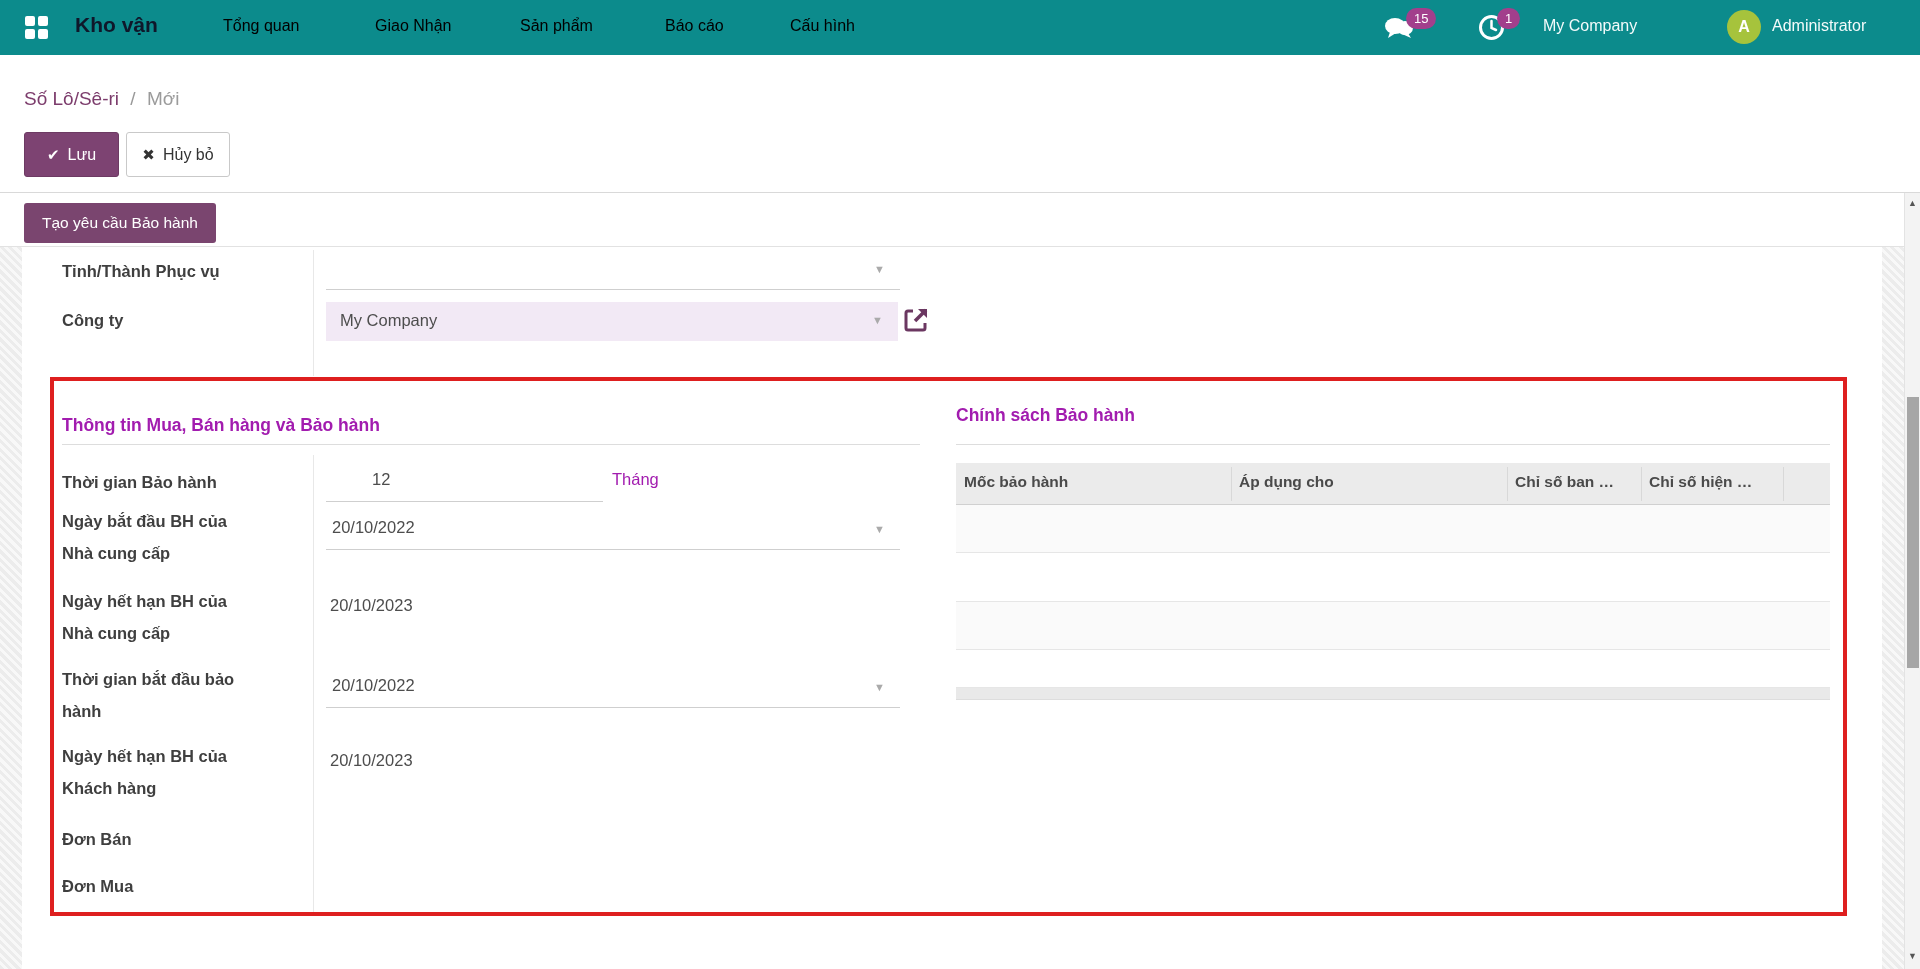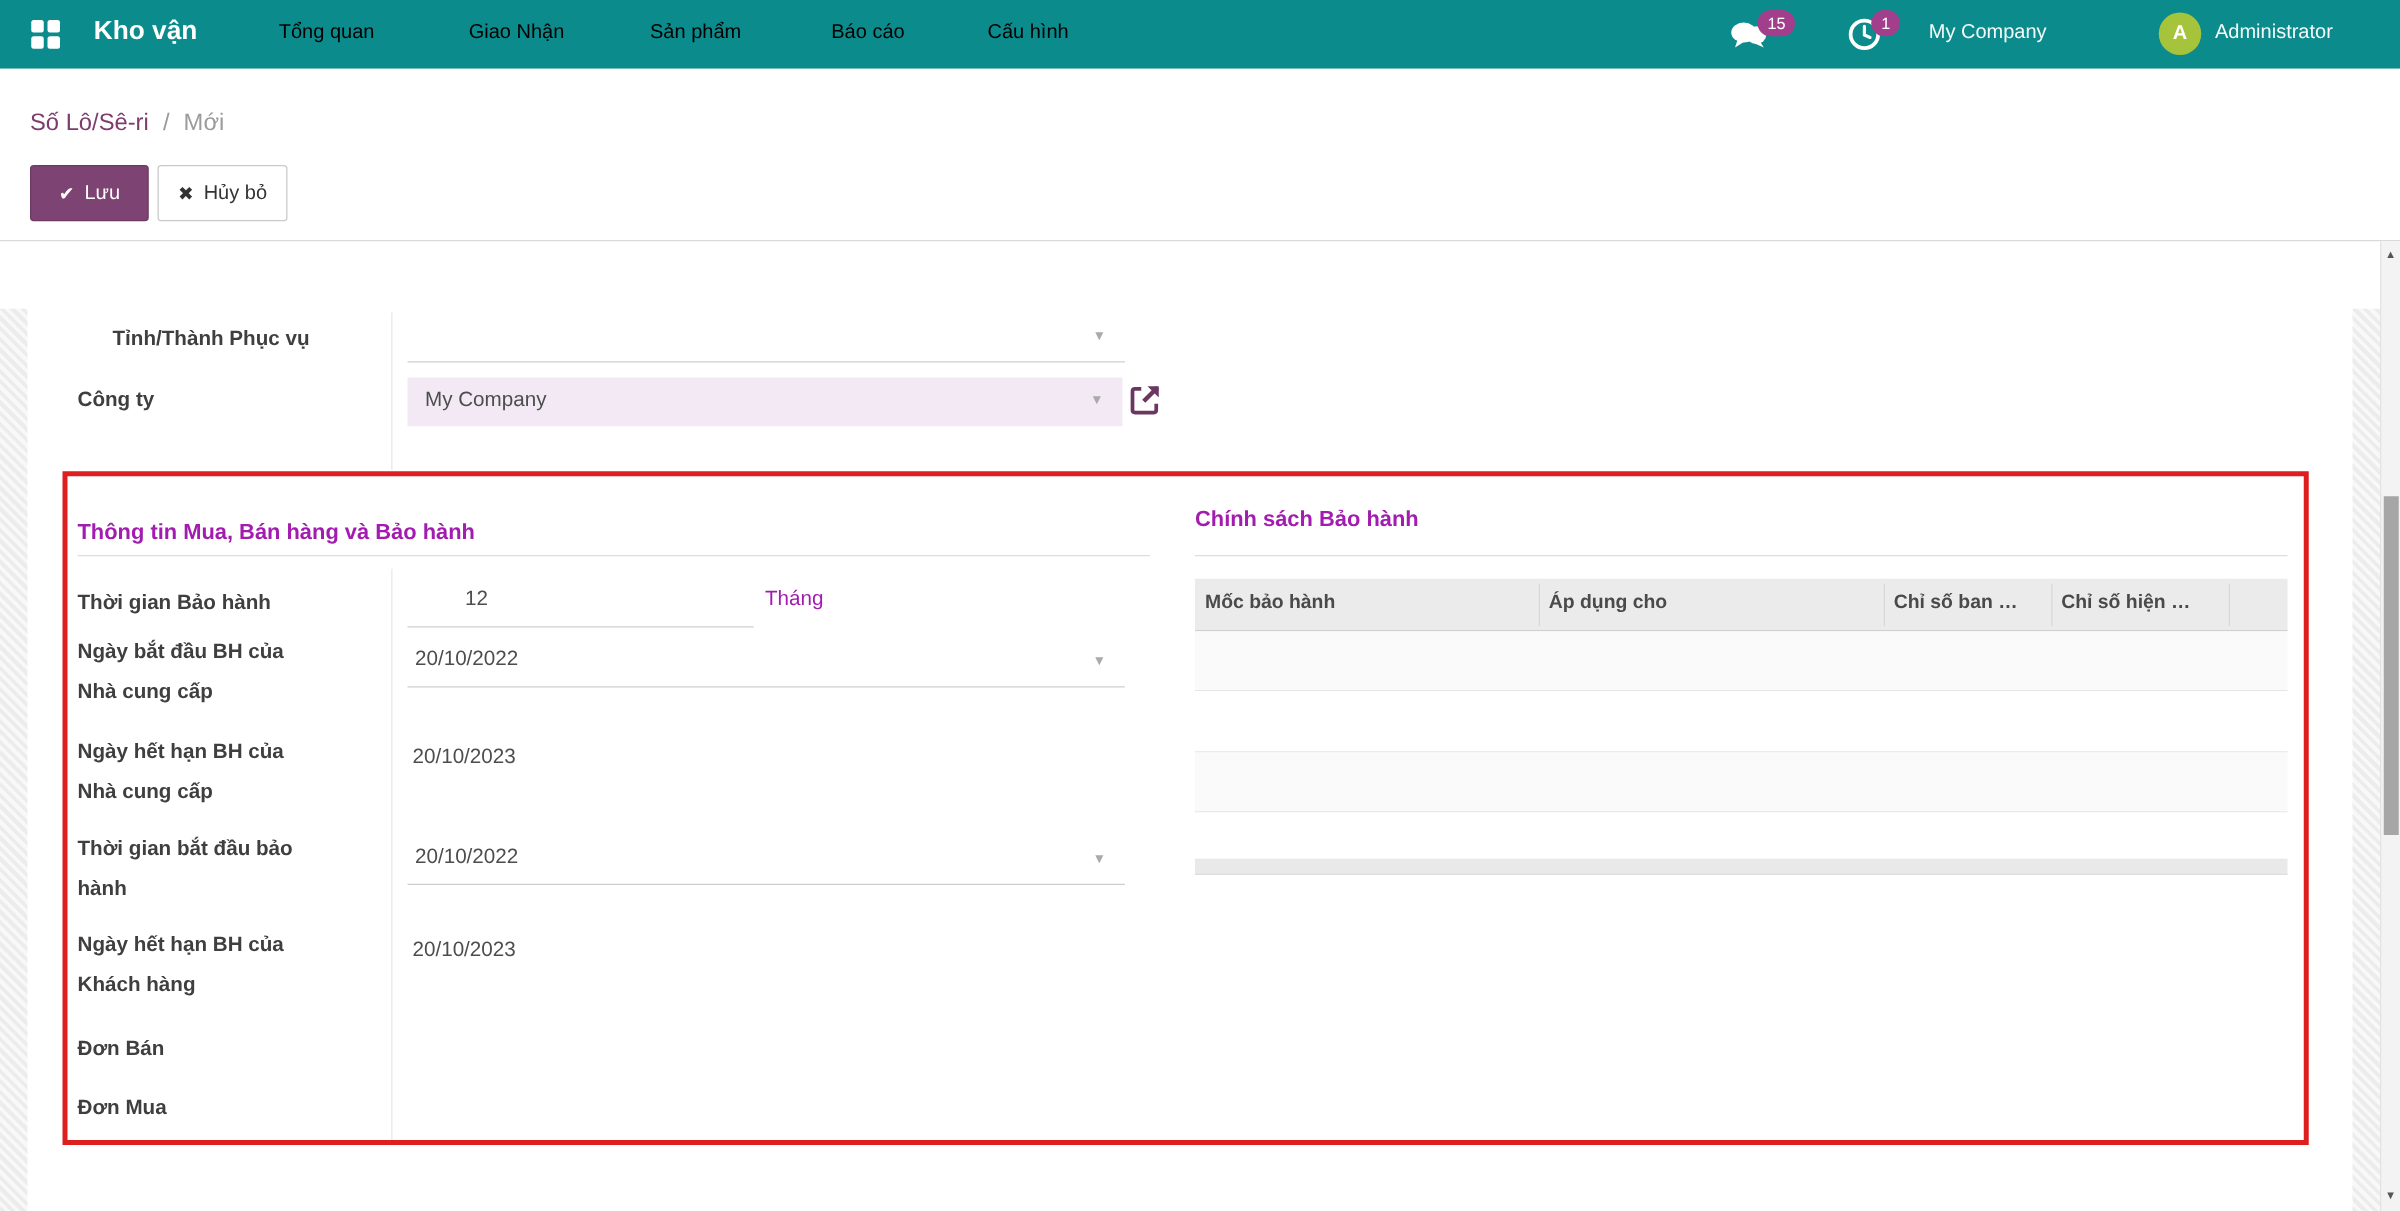--- a/index.html
+++ b/index.html
@@ -7,21 +7,21 @@
   .screen {
     position:relative; width:1920px; height:969px; overflow:hidden;
     font-family:"Liberation Sans", sans-serif; background:#fff; color:#333;
   }
 
   
   .nav { position:absolute; left:0; top:0; width:1920px; height:55px; background:#0c8b8c; }
   .apps-grid { position:absolute; left:25px; top:16px; width:23px; height:23px;
     display:grid; grid-template-columns:10px 10px; grid-template-rows:10px 10px; gap:3px; cursor:pointer; }
   .apps-grid span { background:#fff; border-radius:2px; }
-  .brand { position:absolute; left:75px; top:13px; font-size:21px; font-weight:700; color:#ffffff; cursor:pointer; }
+  .brand { position:absolute; left:75px; top:13px; font-size:21px; font-weight:700; color:#0f172a; cursor:pointer; }
   .nav-item { position:absolute; top:17px; font-size:16px; color:#000000; cursor:pointer; white-space:nowrap; }
   .nav-right-text { position:absolute; top:17px; font-size:16px; color:#f4fbfb; cursor:pointer; white-space:nowrap; }
   .badge-pill { position:absolute; top:8px; background:#a23f8c; color:#fff; font-size:13px;
     border-radius:11px; padding:2px 8px; line-height:17px; }
   .avatar { position:absolute; left:1727px; top:10px; width:34px; height:34px; border-radius:50%;
     background:#a6c33c; color:#fff; font-size:16px; font-weight:700; text-align:center; line-height:34px; cursor:pointer; }
   .icon-chat { position:absolute; left:1384px; top:16px; width:30px; height:24px; cursor:pointer; }
   .icon-clock { position:absolute; left:1478px; top:14px; width:27px; height:27px; cursor:pointer; }
 
   
@@ -130,27 +130,30 @@
     <div class="btn btn-primary" style="left:24px; top:77px; width:95px;">
       <span class="glyph">✔</span>
       <span>Lưu</span>
     </div>
     <div class="btn btn-secondary" style="left:126px; top:77px; width:104px;">
       <span class="glyph">✖</span>
       <span>Hủy bỏ</span>
     </div>
   </div>
 
+  <div class="action-bar">
+    <button class="btn-action">Tạo yêu cầu Bảo hành</button>
+  </div>
 
   <div class="sheet-hatch" style="left:0; width:22px;"></div>
   <div class="sheet-hatch" style="left:1882px; width:22px;"></div>
 
   <div class="fieldsep" style="left:313px; top:250px; height:126px;"></div>
 
-  <div class="flabel" style="top:255px;margin-left:28px;">Tỉnh/Thành Phục vụ</div>
+  <div class="flabel" style="top:255px;">Tỉnh/Thành Phục vụ</div>
   <div class="funderline" style="left:326px; top:289px; width:574px;"></div>
   <div class="caret" style="left:874px; top:263px;">▼</div>
 
   <div class="flabel" style="top:304px;">Công ty</div>
   <div class="m2o-box" style="top:302px;">
     <span class="fvalue" style="left:14px; top:9px;">My Company</span>
   </div>
   <div class="caret" style="left:872px; top:314px;">▼</div>
   <div class="ext-link" style="top:306px;">
     <svg width="27" height="27" viewBox="0 0 27 27">

